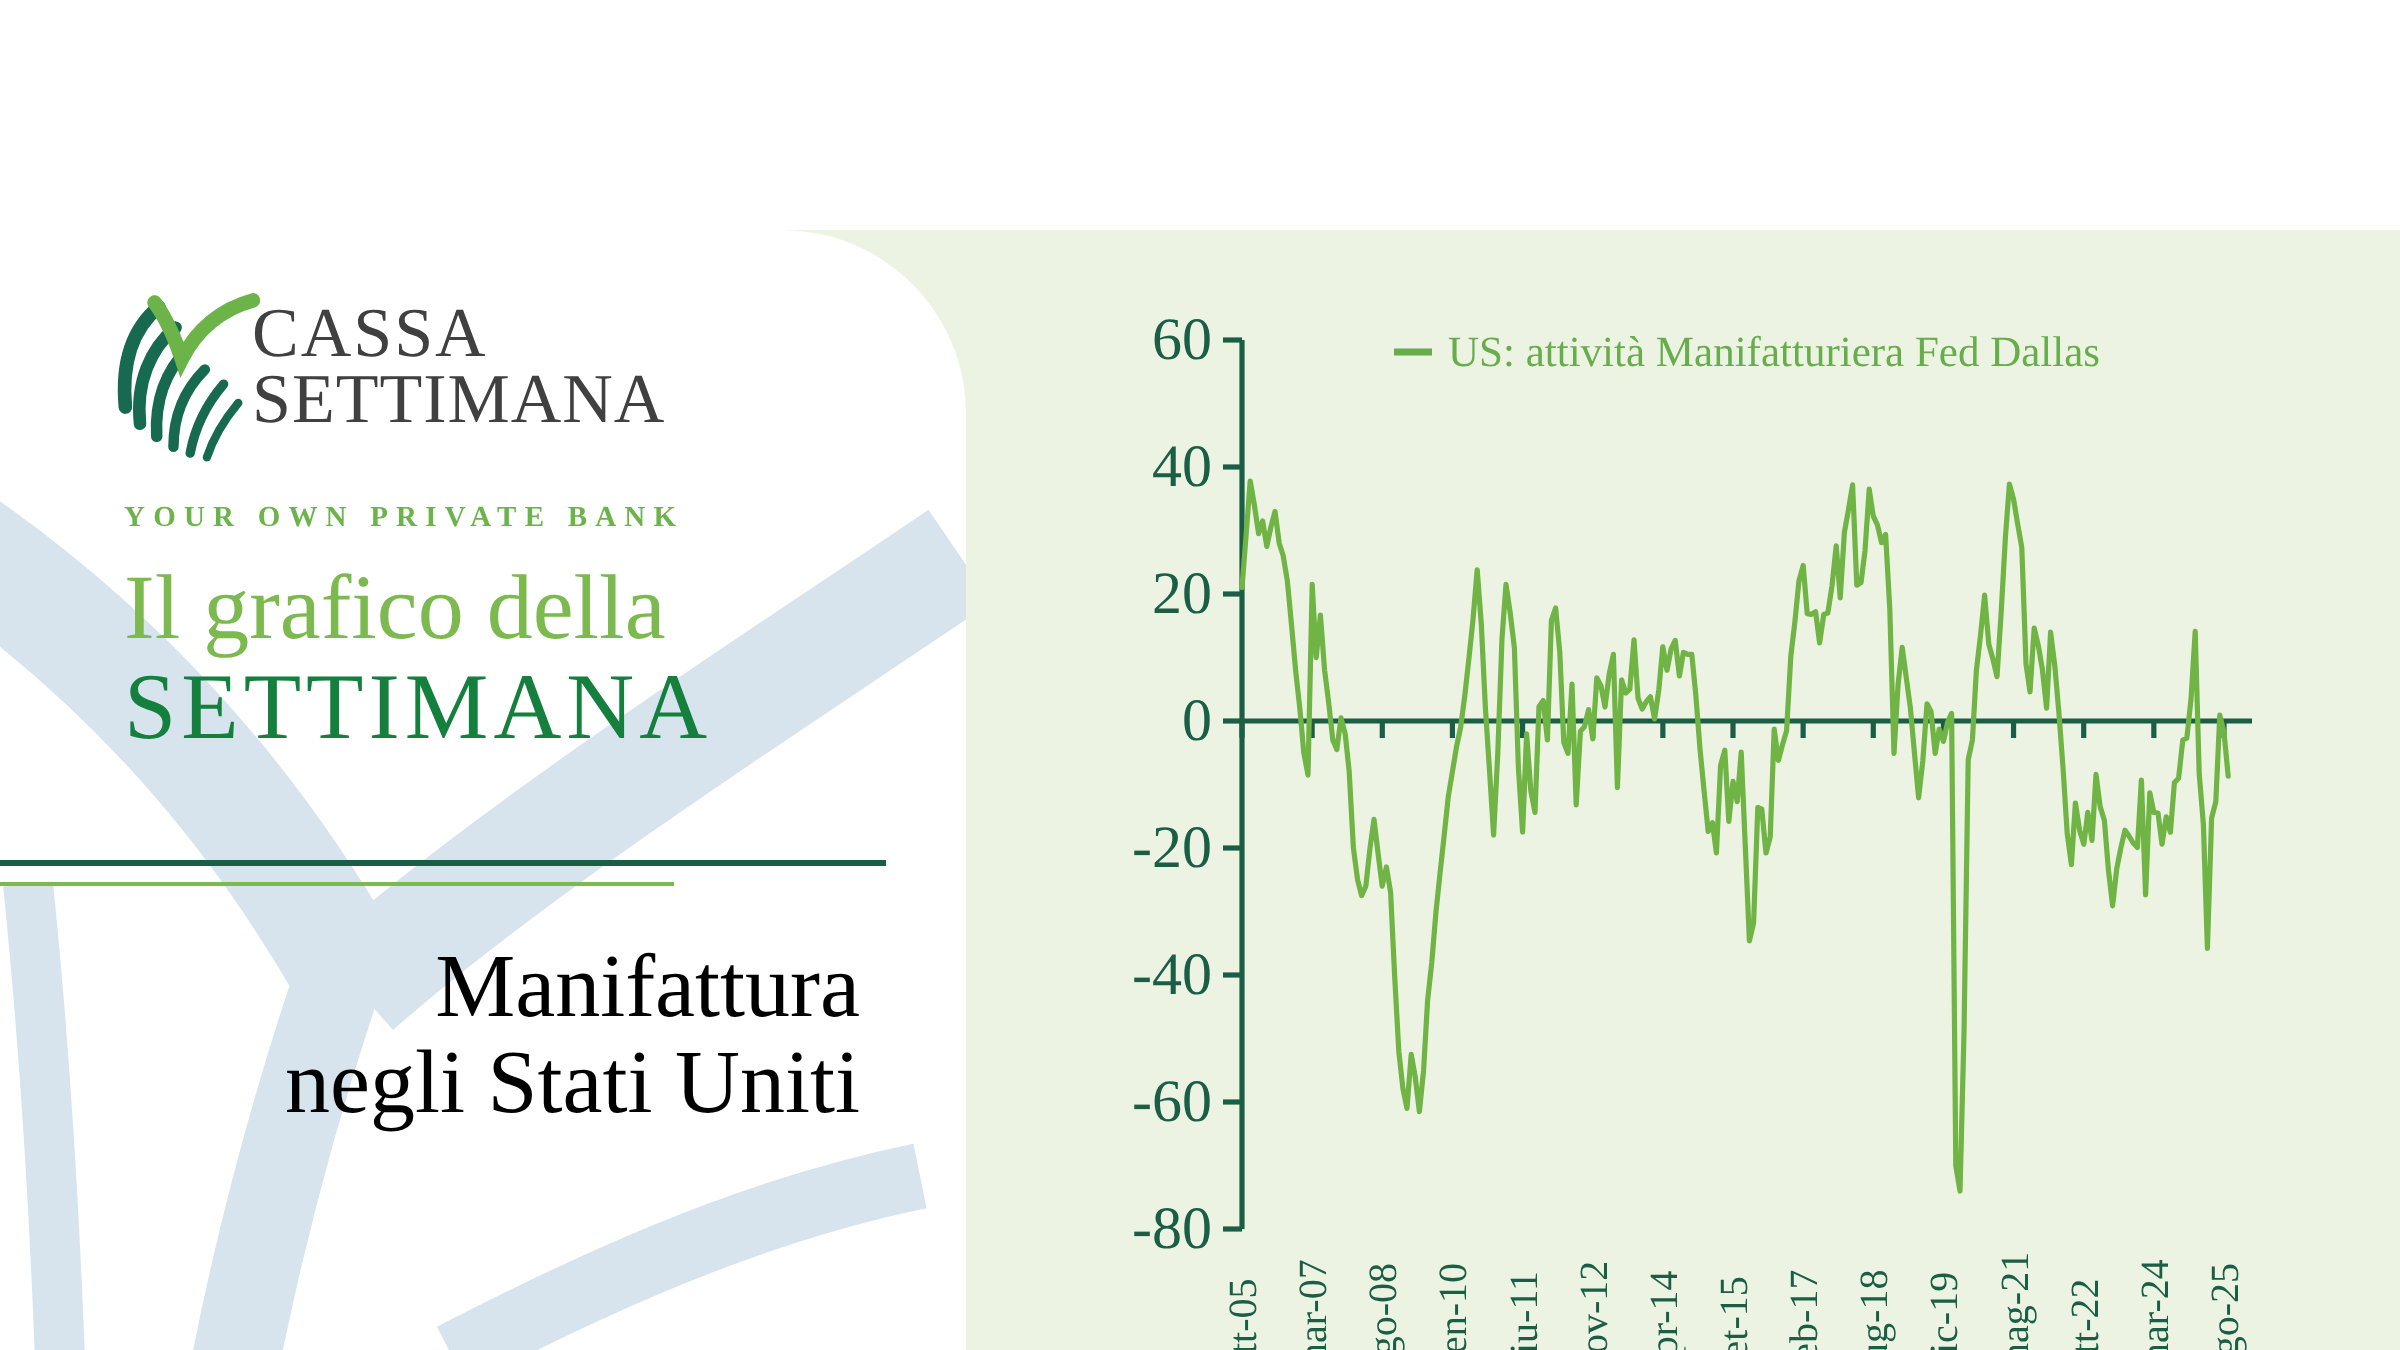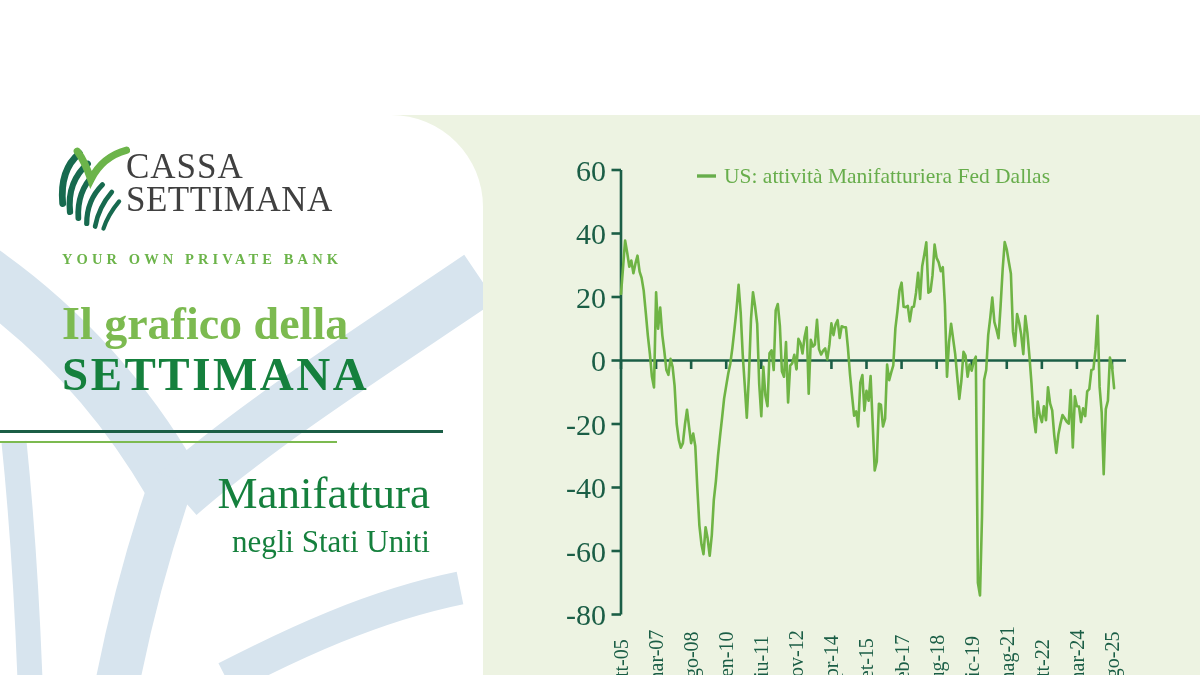--- a/index.html
+++ b/index.html
@@ -12,29 +12,29 @@
   #white-notch{left:0;top:115px;width:483px;height:560px;background:#ffffff;border-top-right-radius:92px;}
   #watermark{left:0;top:0;width:483px;height:675px;}
   #watermark path{stroke:#D7E4EE;fill:none;}
   
   #logo-icon{left:56px;top:145px;width:74px;height:92px;}
   #logo-text{left:126px;top:151px;color:#404040;}
   #logo-text .l1{font-size:35px;line-height:32px;letter-spacing:1px;}
   #logo-text .l2{font-size:35px;line-height:33px;letter-spacing:0.5px;}
   #logo-tagline{left:62px;top:251px;font-size:14.5px;letter-spacing:4.1px;color:#6CB44A;font-weight:bold;}
   
-  #title-block{left:62px;top:300px;font-weight:bold;}
+  #title-block{left:62px;top:280px;}
   #title-line1{font-size:46px;line-height:48px;color:#7CBA50;}
   #title-line2{font-size:47px;line-height:52px;color:#15803d;letter-spacing:2.5px;}
   .rule{height:2.5px;}
   #rule-dark{left:0;top:430px;width:443px;background:#1B5E46;}
   #rule-light{left:0;top:440.5px;width:337px;background:#7CBA50;}
-  #subtitle-block{right:770px;top:468px;text-align:right;color:#15803d;white-space:nowrap;}
+  #subtitle-block{right:770px;top:468px;text-align:right;color:#000000;white-space:nowrap;}
   #subtitle-block .s1{font-size:45px;line-height:50px;}
-  #subtitle-block .s2{font-size:31px;line-height:47px;}
+  #subtitle-block .s2{font-size:45px;line-height:47px;}
   #chart-svg{left:0;top:0;width:1200px;height:675px;pointer-events:none;}
   text{font-family:"Liberation Serif",serif;}
 </style>
 </head>
 <body>
 
 <div class="abs" id="green-panel"></div>
 <div class="abs" id="white-notch"></div>
 
 <svg class="abs" id="watermark" viewBox="0 0 483 675" aria-hidden="true">

